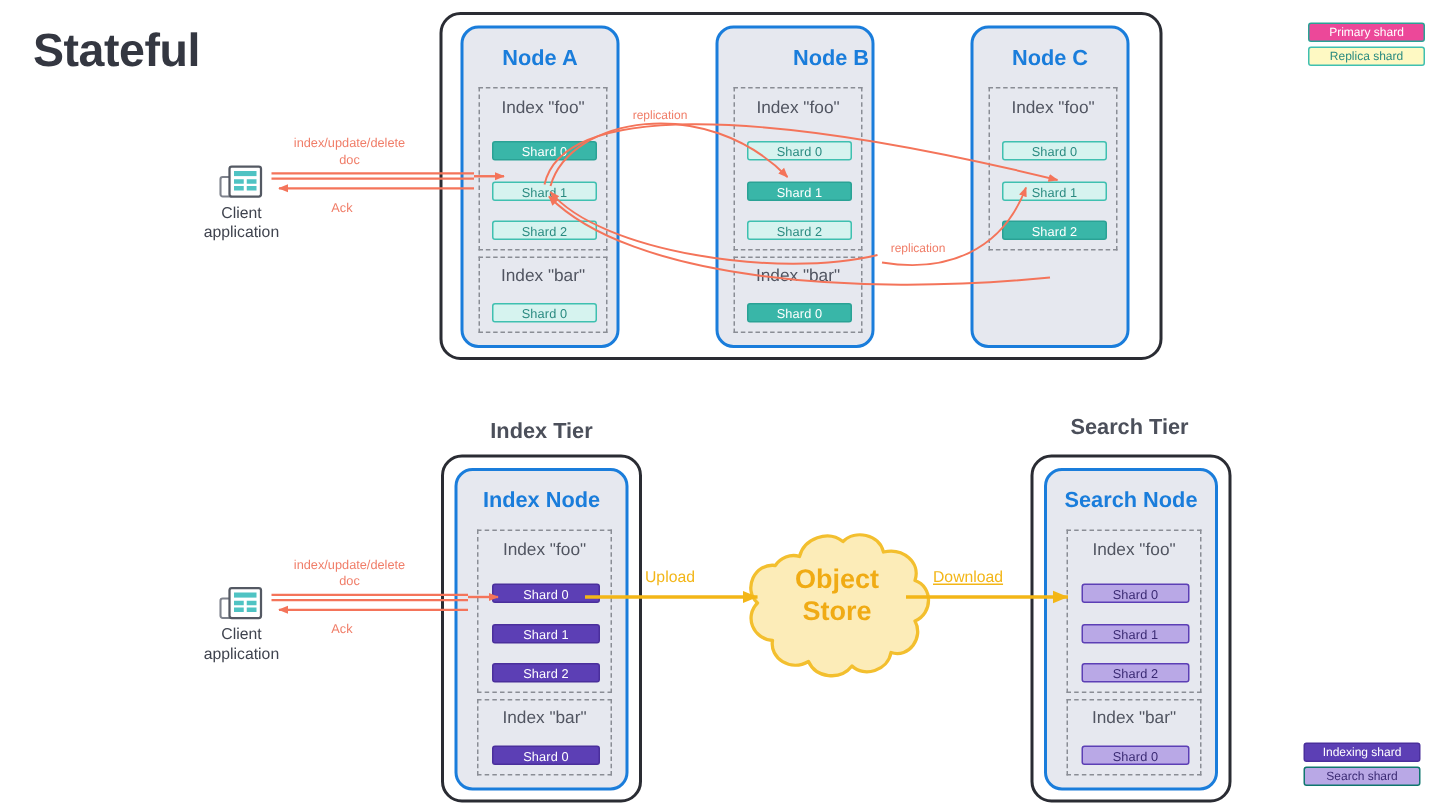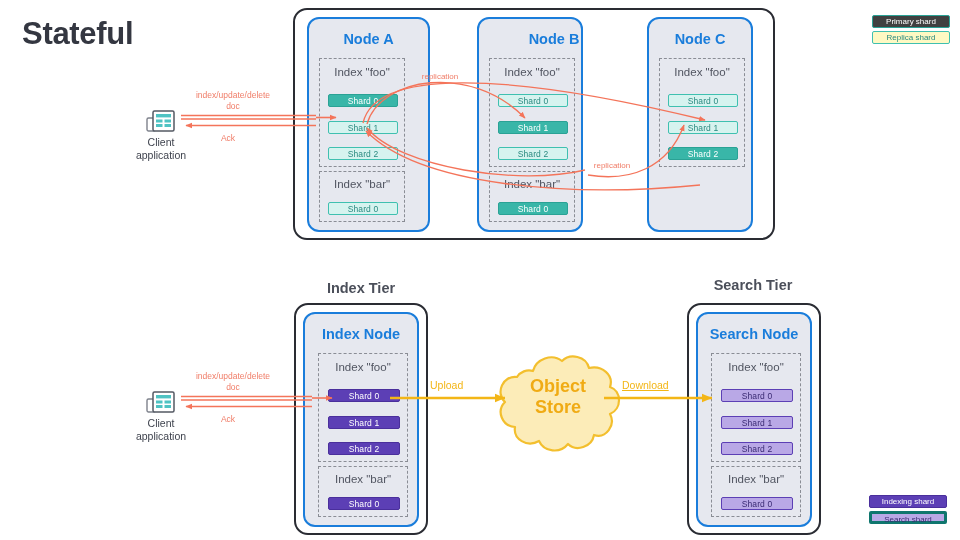--- a/index.html
+++ b/index.html
@@ -64,37 +64,37 @@
     position:absolute;text-align:center;font-size:18px;font-weight:bold;color:#f0ab14;
     line-height:21px;
   }
 
   
   .legend{position:absolute;}
   .legend-item{
     box-sizing:border-box;width:78px;height:13px;line-height:12px;text-align:center;
     font-size:8px;border-radius:2px;margin-bottom:3px;
   }
-  .legend-item.primary{background:#404040;border:1px solid #2aa295;color:#ffffff;}
+  .legend-item.primary{background:#ec4899;border:1px solid #2aa295;color:#ffffff;}
   .legend-item.replica{background:#fef9c3;border:1px solid #3fc0b0;color:#2a8a80;}
   .legend-item.indexing{background:#5c3fb5;border:1px solid #4a2f9c;color:#ffffff;}
-  .legend-item.search{background:#b9a8e6;border:3px solid #0f766e;color:#3a2a73;}
+  .legend-item.search{background:#b9a8e6;border:1px solid #0f766e;color:#3a2a73;}
 
   svg.overlay{position:absolute;left:0;top:0;width:960px;height:540px;pointer-events:none;}
 </style>
 </head>
 <body>
 
 <div id="stage">
 
   <div class="section-title" id="title-stateful">Stateful</div>
 
   <div class="outer-box" style="left:293px;top:8px;width:482px;height:232px;"></div>
 
-  <div class="node-box" style="left:307px;top:17px;width:123px;height:215px;">
+  <div class="node-box" style="left:307px;top:17px;width:106px;height:215px;">
     <div class="node-title" style="top:12px;">Node A</div>
     <div class="index-box" style="left:10px;top:39px;width:86px;height:109px;">
       <div class="index-label" style="top:7px;">Index "foo"</div>
       <div class="shard primary" style="left:8px;top:35px;width:70px;">Shard 0</div>
       <div class="shard replica" style="left:8px;top:62px;width:70px;">Shard 1</div>
       <div class="shard replica" style="left:8px;top:88px;width:70px;">Shard 2</div>
     </div>
     <div class="index-box" style="left:10px;top:152px;width:86px;height:51px;">
       <div class="index-label" style="top:6px;">Index "bar"</div>
       <div class="shard replica" style="left:8px;top:30px;width:70px;">Shard 0</div>

